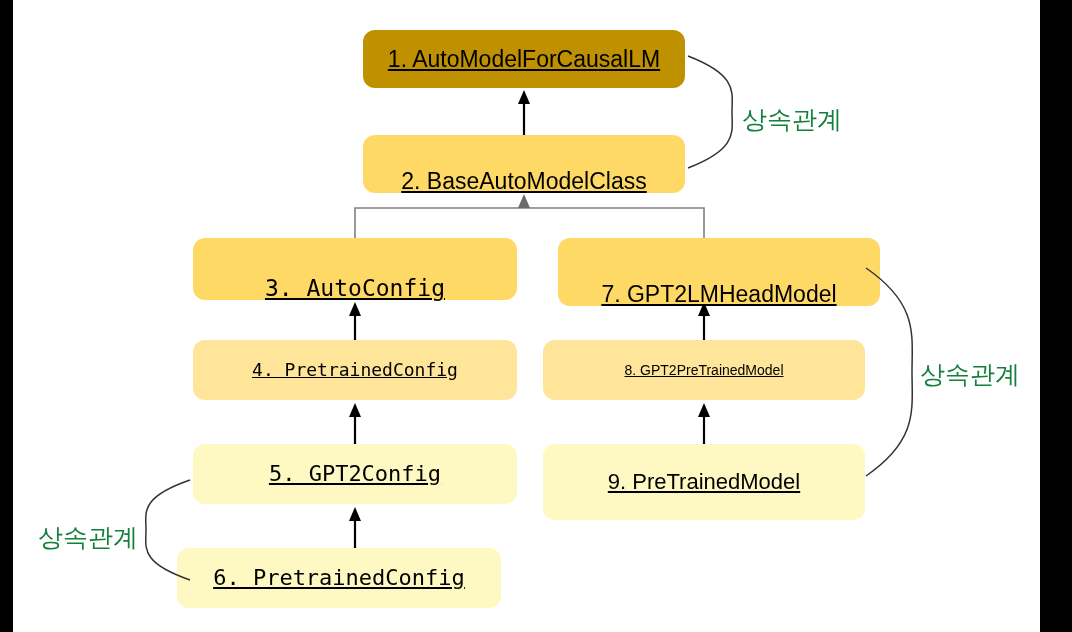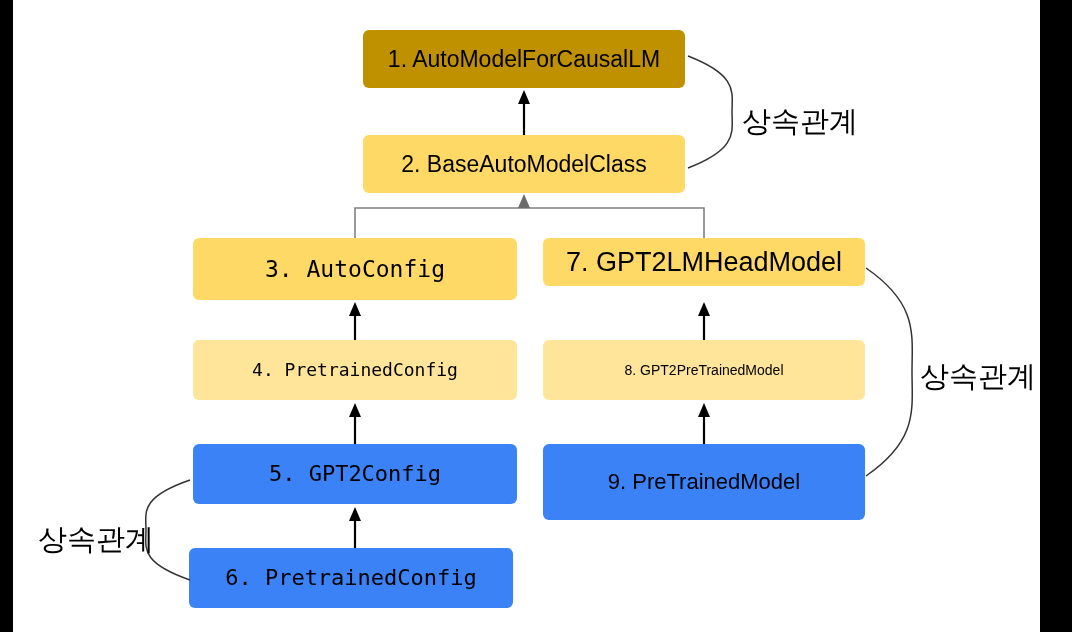--- a/index.html
+++ b/index.html
@@ -19,47 +19,48 @@
     position: absolute;
     top: 0;
     height: 632px;
     background: #000000;
   }
   .bar-left  { left: 0;     width: 13px; }
   .bar-right { left: 1040px; width: 32px; }
 
   .node {
     position: absolute;
-    border-radius: 6px;
+    border-radius: 12px;
     display: flex;
     align-items: center;
     justify-content: center;
     color: #000000;
     line-height: 1;
     box-sizing: border-box;
     white-space: nowrap;
+    text-decoration: underline;
   }
   .node.mono { font-family: "DejaVu Sans Mono", monospace; }
   .node.sans { font-family: "Liberation Sans", sans-serif; }
 
   .tier-1 { background: #bf9000; }
-  .tier-2 { background: #ffd966; }
+  .tier-2 { background: #ffd966; align-items: flex-end; }
   .tier-3 { background: #ffe599; }
-  .tier-4 { background: #3b82f6; }
+  .tier-4 { background: #fef9c3; }
 
   .arrow-svg, .brace-svg, .fork-svg {
     position: absolute;
     overflow: visible;
   }
 
   .label-kr {
     position: absolute;
     font-family: "Liberation Sans", sans-serif;
-    font-size: 29px;
-    color: #000000;
+    font-size: 25px;
+    color: #15803d;
     white-space: nowrap;
     line-height: 1;
   }
 </style>
 </head>
 <body>
 
 <div id="canvas">
 
   <div class="bar-left"></div>
@@ -107,24 +108,24 @@
       </div>
       <div class="node tier-2 mono" style="left: 193px; top: 238px; width: 324px; height: 62px; font-size: 23px;">
         <span>3. AutoConfig</span>
       </div>
       <div class="node tier-3 mono" style="left: 193px; top: 340px; width: 324px; height: 60px; font-size: 18px;">
         <span>4. PretrainedConfig</span>
       </div>
       <div class="node tier-4 mono" style="left: 193px; top: 444px; width: 324px; height: 60px; font-size: 22px;">
         <span>5. GPT2Config</span>
       </div>
-      <div class="node tier-4 mono" style="left: 189px; top: 548px; width: 324px; height: 60px; font-size: 22px;">
+      <div class="node tier-4 mono" style="left: 177px; top: 548px; width: 324px; height: 60px; font-size: 22px;">
         <span>6. PretrainedConfig</span>
       </div>
-      <div class="node tier-2 sans" style="left: 543px; top: 238px; width: 322px; height: 48px; font-size: 27px;">
+      <div class="node tier-2 sans" style="left: 558px; top: 238px; width: 322px; height: 68px; font-size: 23px;">
         <span>7. GPT2LMHeadModel</span>
       </div>
       <div class="node tier-3 sans" style="left: 543px; top: 340px; width: 322px; height: 60px; font-size: 14px;">
         <span>8. GPT2PreTrainedModel</span>
       </div>
       <div class="node tier-4 sans" style="left: 543px; top: 444px; width: 322px; height: 76px; font-size: 22px;">
         <span>9. PreTrainedModel</span>
       </div>
     </div>
   <div id="layer-annots">

